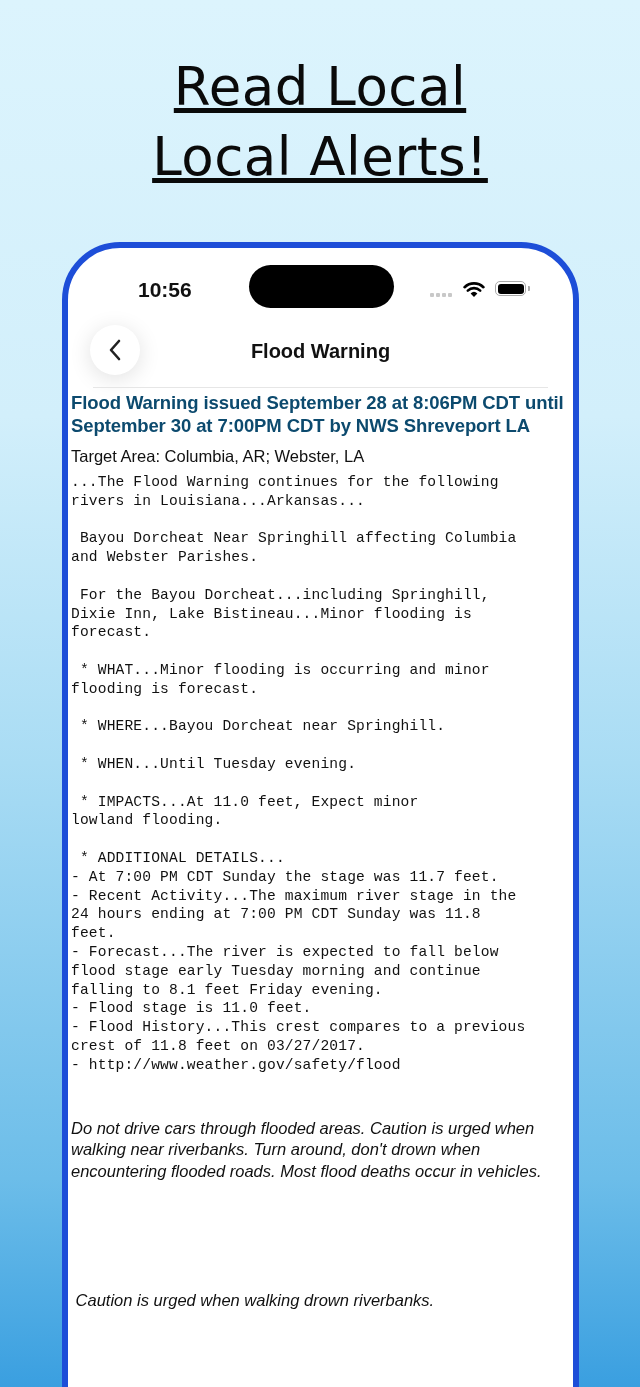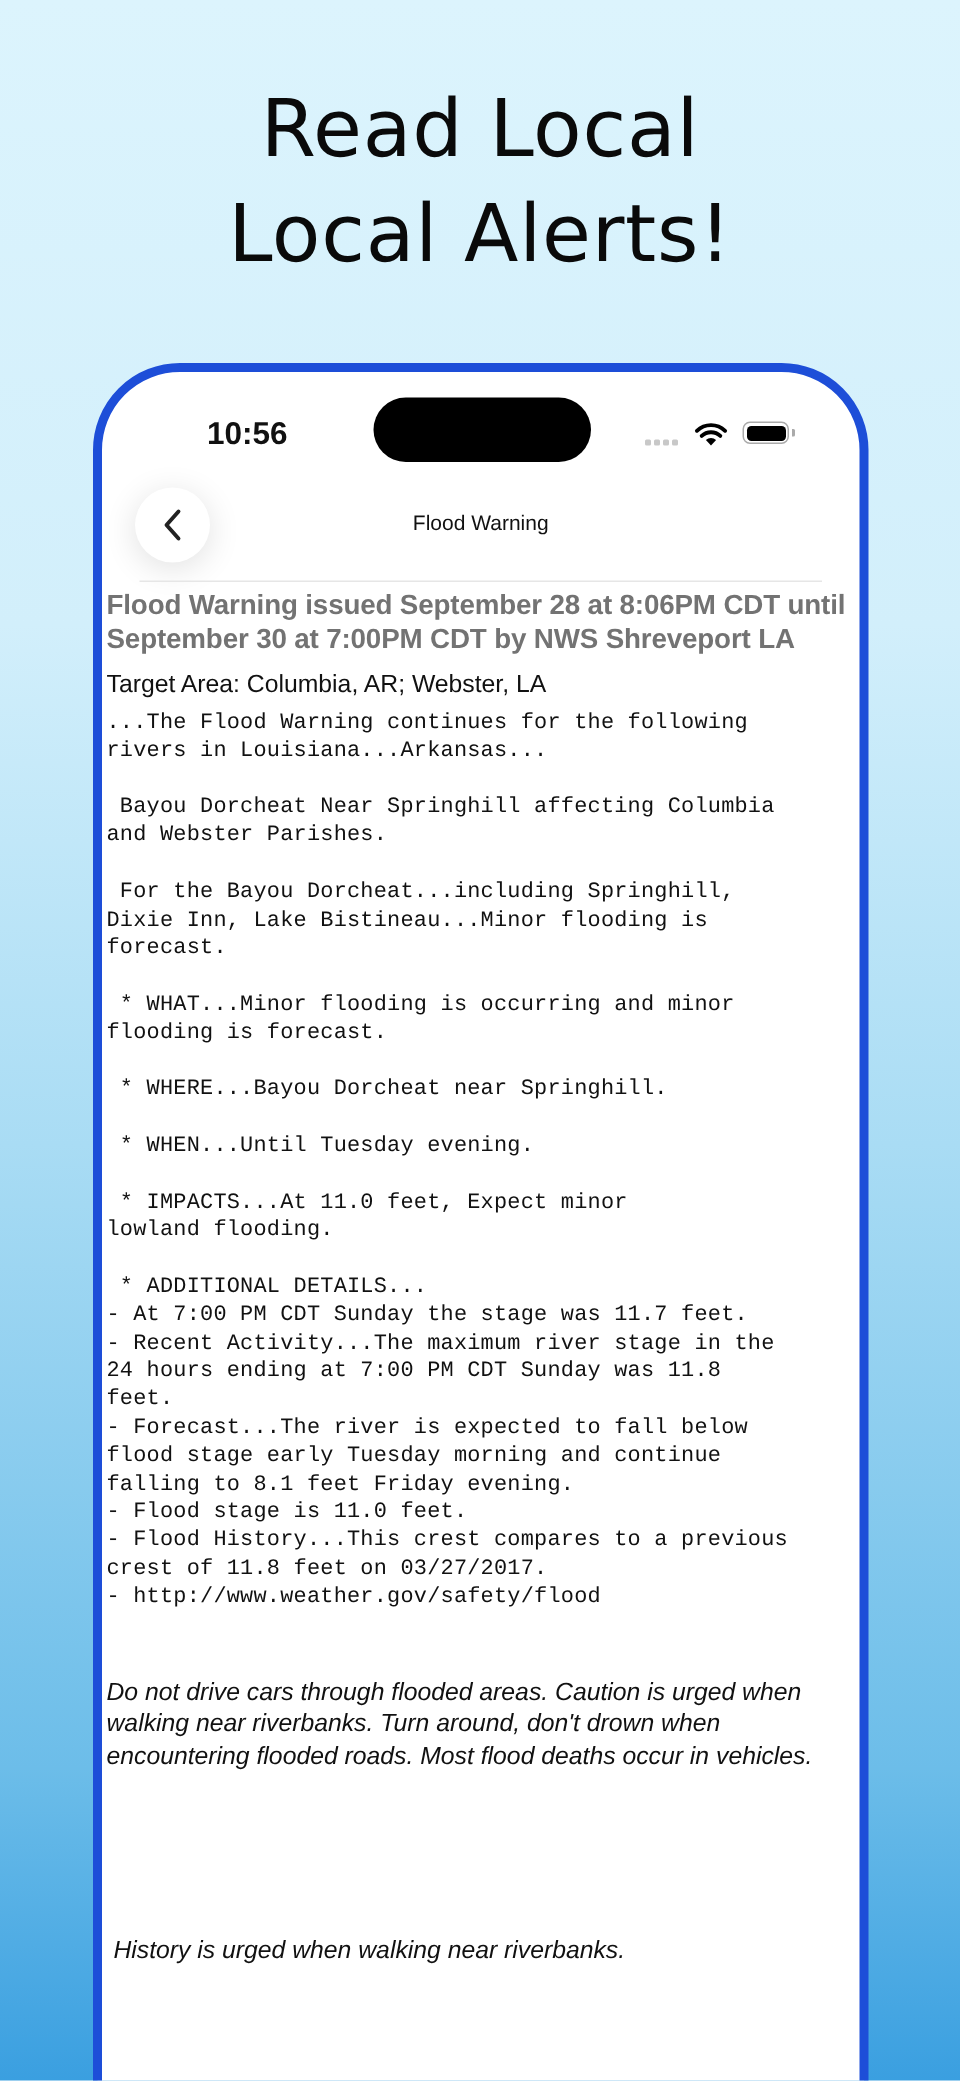--- a/index.html
+++ b/index.html
@@ -11,20 +11,21 @@
     }
     .headline {
       position: absolute;
       left: 0; right: 0; top: 52px;
       text-align: center;
       font-family: "DejaVu Sans", sans-serif;
       font-size: 53px;
       line-height: 70px;
       color: #0a0a0a;
       letter-spacing: 0.5px;
+      text-decoration: underline;
     }
     .headline span { display: block; }
     .phone {
       position: absolute;
       left: 62px; top: 242px;
       width: 517px; height: 1352px;
       border: 6px solid #1d4ed8;
       border-radius: 58px;
       background: #fff;
       overflow: hidden;
@@ -64,31 +65,31 @@
     .back-btn {
       position: absolute; left: 22px; top: 2px;
       width: 50px; height: 50px; border-radius: 50%;
       background: #fff;
       box-shadow: 0 4px 22px rgba(0,0,0,0.12);
       display: flex; align-items: center; justify-content: center;
     }
     .nav-title {
       position: absolute; left: 0; right: 0; top: 17px;
       text-align: center;
-      font-size: 14px; font-weight: normal; color: #111;
+      font-size: 20px; font-weight: bold; color: #111;
     }
     .divider {
       position: absolute; left: 25px; right: 25px; top: 139px;
       height: 1px; background: #e6e6e6;
     }
     .content {
       position: absolute; left: 3px; right: 6px; top: 143px;
     }
     .alert-title {
-      color: #737373;
+      color: #0c4a6e;
       font-size: 18.5px; font-weight: bold;
       line-height: 23px;
       letter-spacing: -0.1px;
     }
     .target {
       margin-top: 8px;
       font-size: 16.5px; color: #111; line-height: 22px;
     }
     .mono {
       margin-top: 6px;
@@ -175,20 +176,20 @@
 - Forecast...The river is expected to fall below
 flood stage early Tuesday morning and continue
 falling to 8.1 feet Friday evening.
 - Flood stage is 11.0 feet.
 - Flood History...This crest compares to a previous
 crest of 11.8 feet on 03/27/2017.
 - http://www.weather.gov/safety/flood</div>
     <div class="instructions">
       <p>Do not drive cars through flooded areas. Caution is urged when walking near riverbanks. Turn around, don't drown when encountering flooded roads. Most flood deaths occur in vehicles.</p>
       <div class="gap"></div>
-      <p> History is urged when walking near riverbanks.</p>
+      <p> Caution is urged when walking drown riverbanks.</p>
       <div class="gap"></div>
       
       
       
     </div>
   </div>
 </div>
 
 </body></html>

